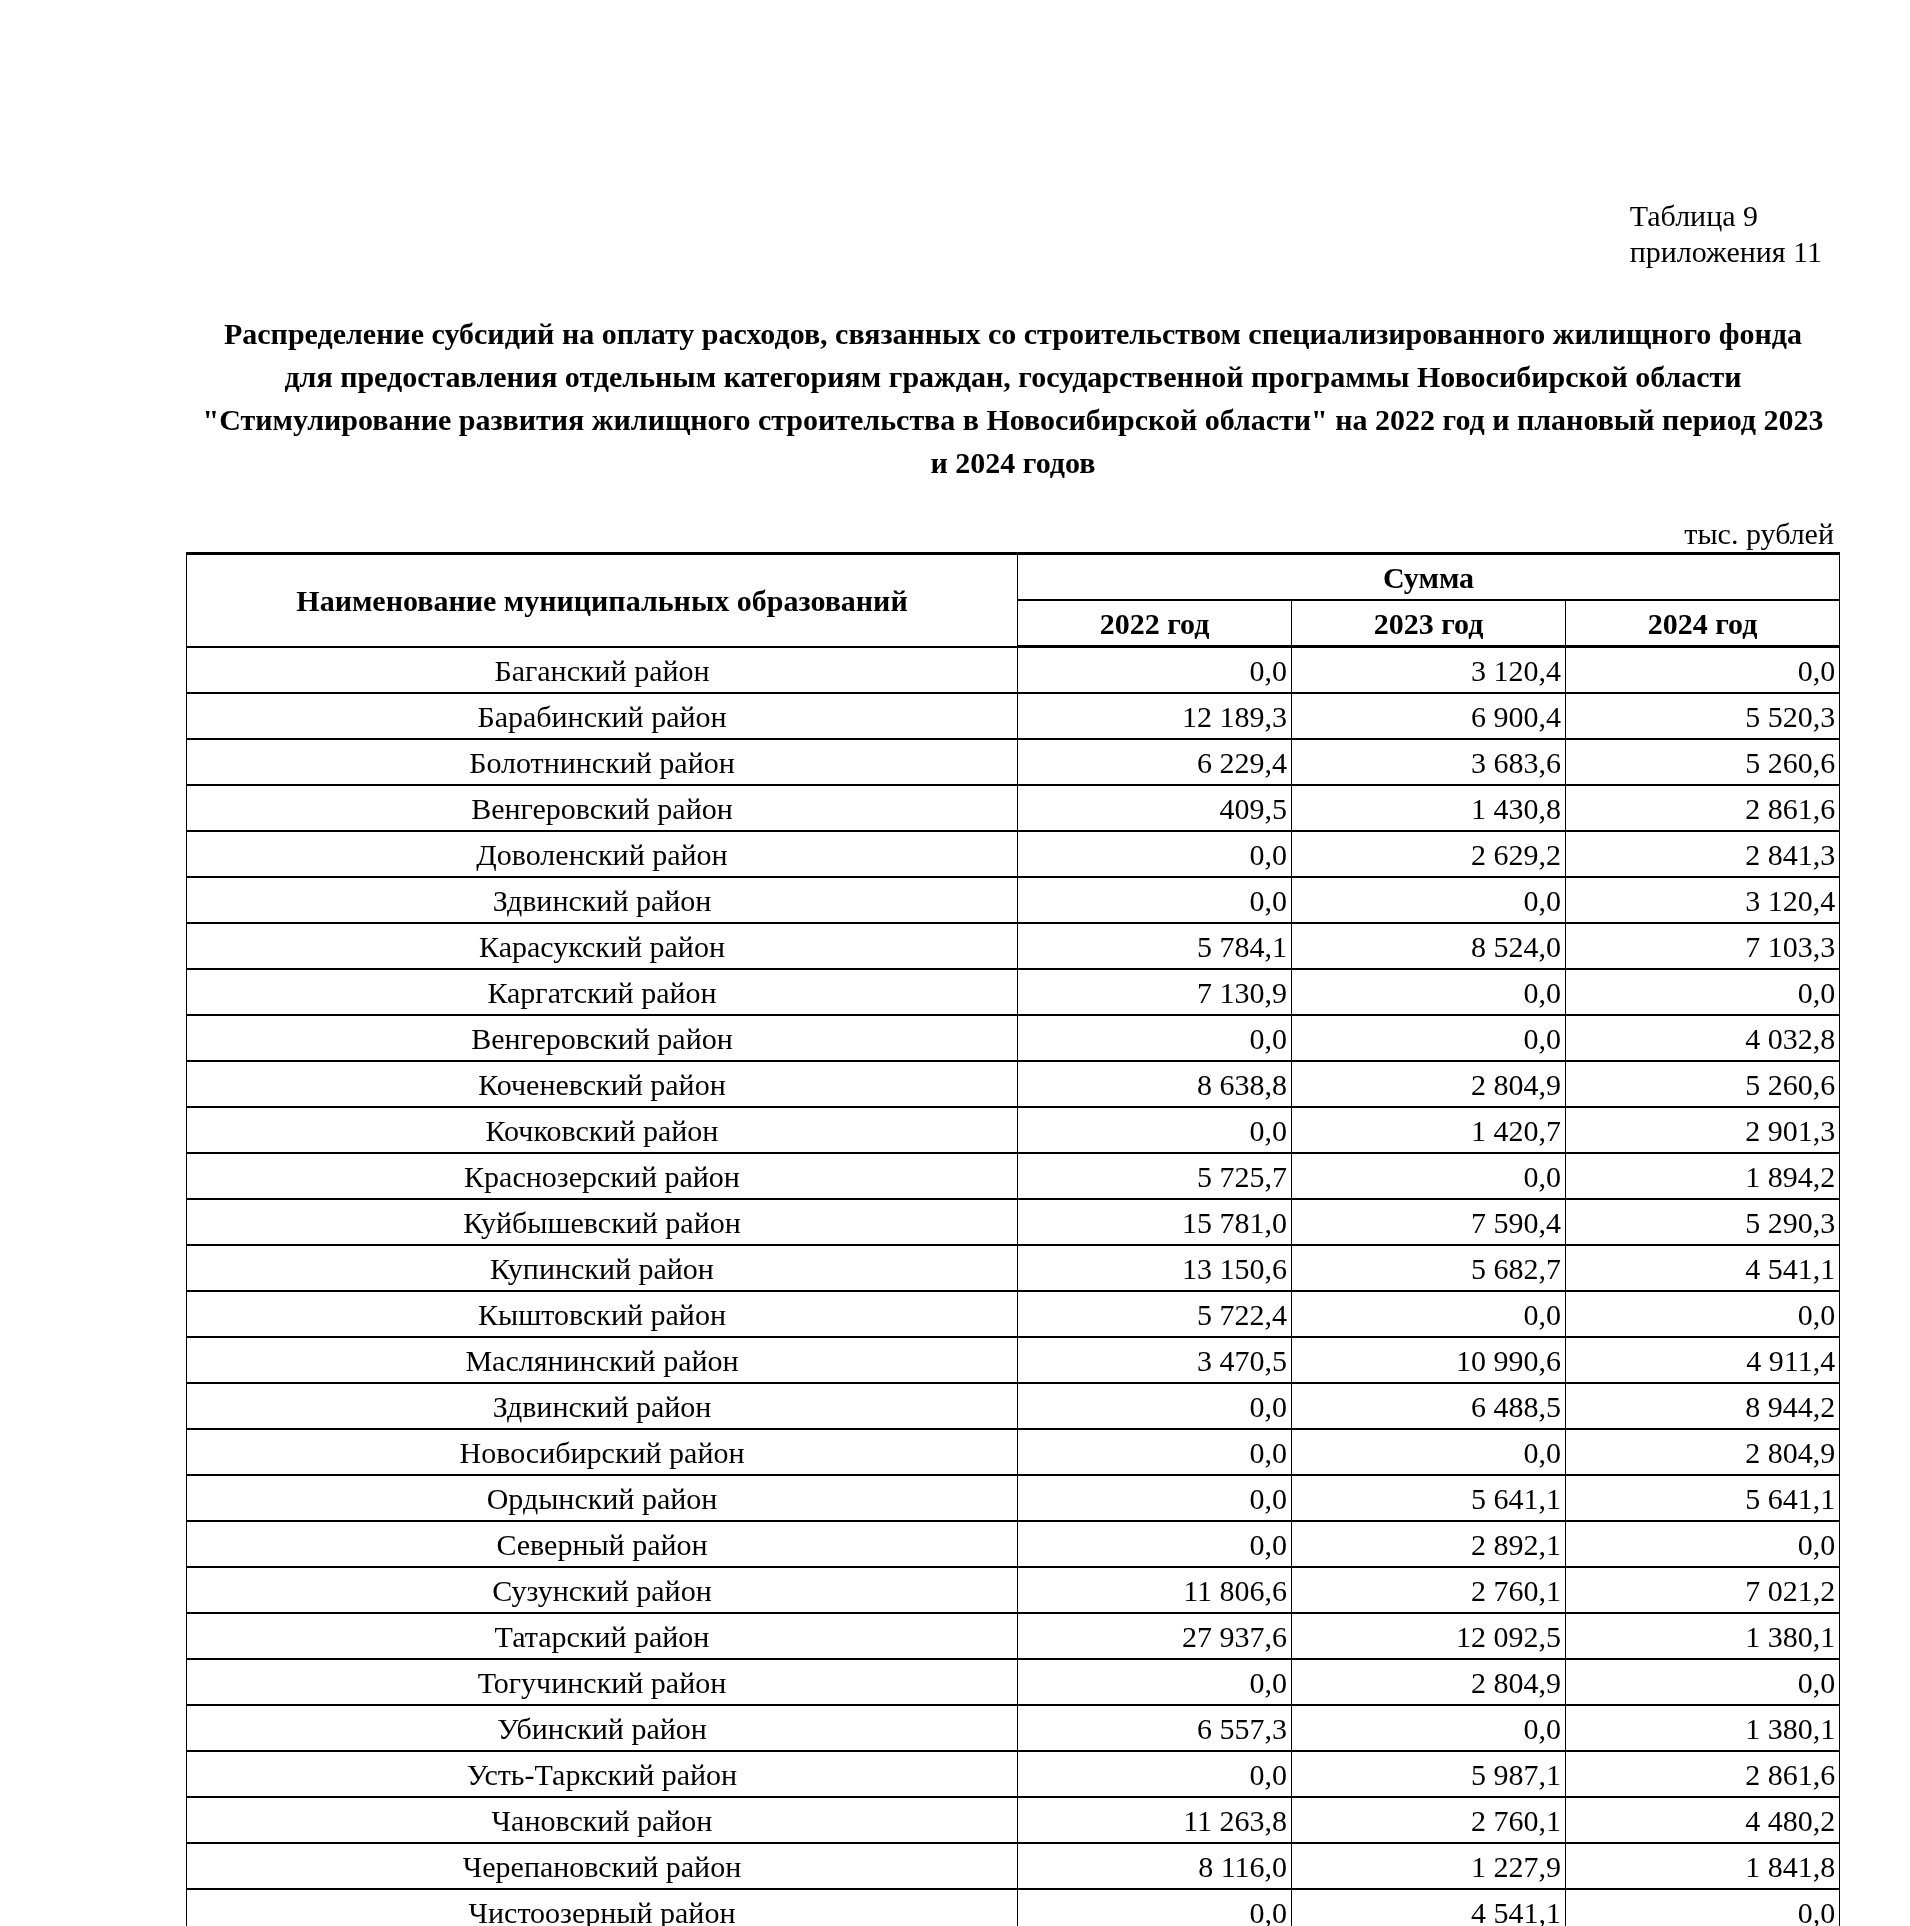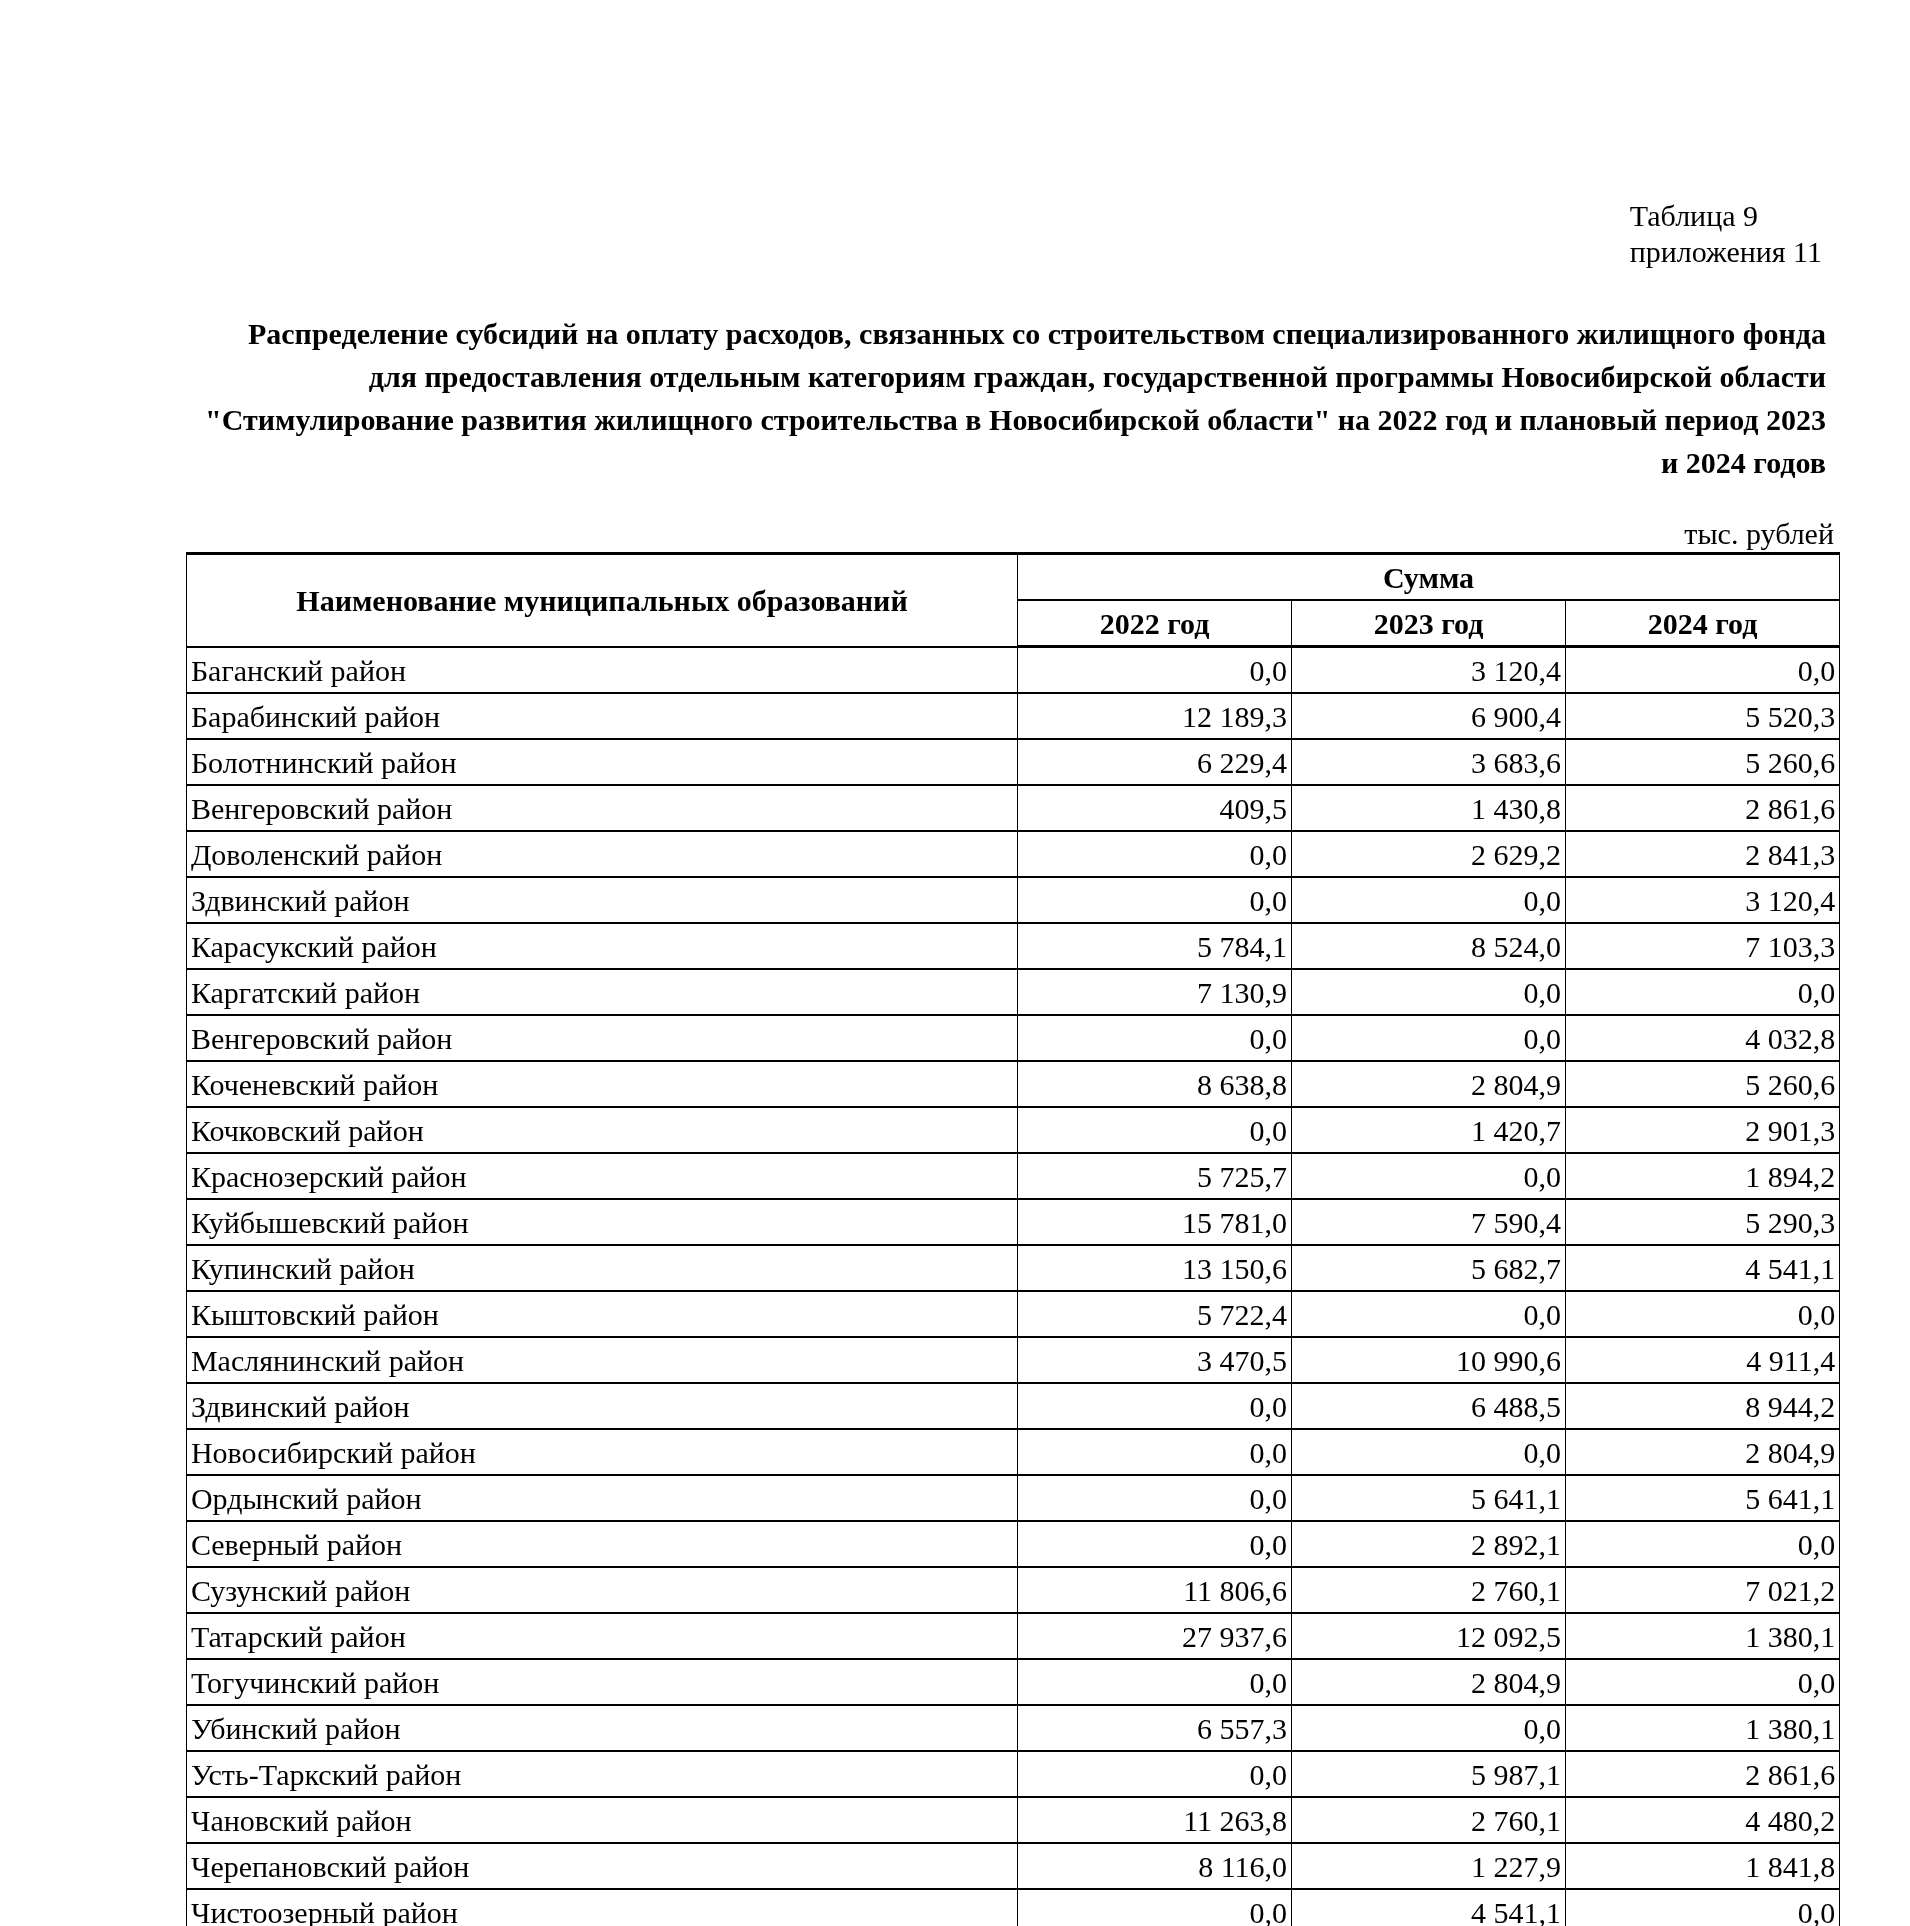--- a/index.html
+++ b/index.html
@@ -1,33 +1,33 @@
 <!DOCTYPE html>
 <html style="font-size:6.2px"><head>
 <meta charset="utf-8">
 <style>
   html, body { margin: 0; padding: 0; background: #ffffff; }
   body { width: 1911px; height: 2702px; position: relative; overflow: hidden;
          font-family: "Liberation Serif", "DejaVu Serif", serif; color: #000; }
   .appendix { position: absolute; right: 89px; top: 198px; text-align: left;
               font-size: 30px; line-height: 36px; }
-  .title { position: absolute; left: 200px; width: 1626px; top: 312px; text-align: right;
+  .title { position: absolute; left: 200px; width: 1626px; top: 312px; text-align: center;
            font-weight: bold; font-size: 30px; line-height: 43px; }
   .units { position: absolute; right: 77px; top: 516px; font-size: 30px; line-height: 35px; }
   table.grid { position: absolute; left: 186px; top: 552px; width: 1653px;
                border-collapse: collapse; table-layout: fixed; }
   table.grid col.c-name { width: 831px; }
   table.grid col.c-val { width: 274px; }
   table.grid th, table.grid td { border: 1.5px solid #000; padding: 0 3.9px; font-size: 30px;
                line-height: 43px; height: 44px; vertical-align: bottom; white-space: nowrap; overflow: hidden; }
   table.grid tr { border-bottom: 2.7px solid #000; }
   table.grid th { font-weight: bold; text-align: center; vertical-align: middle; }
   table.grid thead tr:first-child th { border-top: 3.1px solid #000; }
   table.grid thead tr.years th { border-bottom: 3.1px solid #000; }
-  table.grid td.name { text-align: left; }
+  table.grid td.name { text-align: center; }
   table.grid td.num { text-align: right; }
   table.grid tbody tr:last-child td { border-bottom: 3.1px solid #000; }
 </style>
 </head>
 <body>
 
 <div class="appendix">
   <div>Таблица 9</div>
   <div>приложения 11</div>
 </div>

